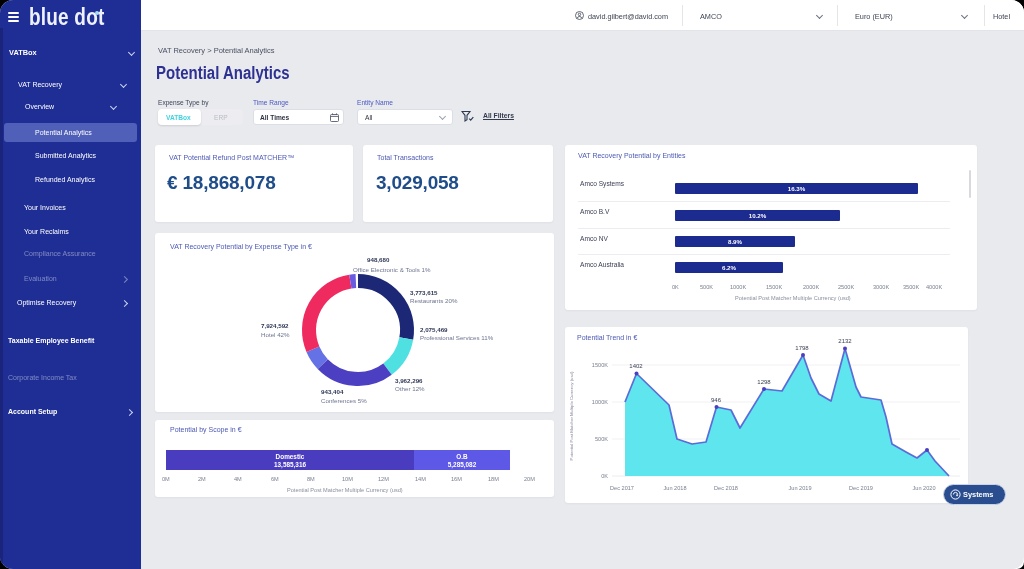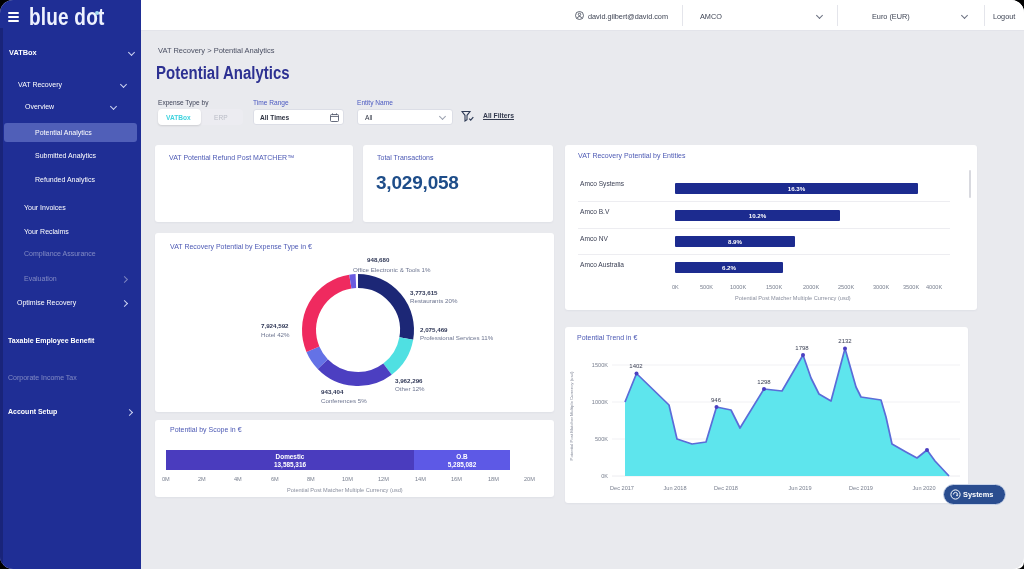--- a/index.html
+++ b/index.html
@@ -67,24 +67,24 @@
   <svg class="abs" style="left:575px;top:11px" width="9" height="9" viewBox="0 0 9 9">
       <circle cx="4.5" cy="4.5" r="4" fill="none" stroke="#3e4454" stroke-width="0.8"></circle>
       <circle cx="4.5" cy="3.4" r="1.2" fill="none" stroke="#3e4454" stroke-width="0.8"></circle>
       <path d="M2.2 7.2 a2.4 2.4 0 0 1 4.6 0" fill="none" stroke="#3e4454" stroke-width="0.8"></path>
     </svg>
   <div class="tbtxt" style="left:588px;top:12px;">david.gilbert@david.com</div>
   <div class="tsep" style="left:682px;"></div>
   <div class="tbtxt" style="left:700px;top:12px;">AMCO</div>
   <div class="chev cdown" style="left:817px;top:13px;border-color:#6a7080;"></div>
   <div class="tsep" style="left:837px;"></div>
-  <div class="tbtxt" style="left:855px;top:12px;margin-left:17px;">Euro (EUR)</div>
+  <div class="tbtxt" style="left:855px;top:12px;">Euro (EUR)</div>
   <div class="chev cdown" style="left:962px;top:13px;border-color:#6a7080;"></div>
   <div class="tsep" style="left:984px;"></div>
-  <div class="tbtxt" style="left:993px;top:12px;">Logout</div>
+  <div class="tbtxt" style="left:993px;top:12px;">Hotel</div>
 
   <div class="abs" style="left:158px;top:46px;font-size:7.5px;color:#4a4f62;">VAT Recovery &gt; Potential Analytics</div>
   <div class="abs" style="left:156px;top:62px;font-size:15px;font-weight:bold;color:#2d3192;transform:scale(1,1.22);transform-origin:0 0;">Potential Analytics</div>
 
   <div class="abs" style="left:158px;top:99px;font-size:6.6px;color:#3f4458;">Expense Type by</div>
   <div class="abs" style="left:253px;top:99px;font-size:6.6px;color:#4a58c0;">Time Range</div>
   <div class="abs" style="left:357px;top:99px;font-size:6.6px;color:#4a58c0;">Entity Name</div>
 
   <div class="abs" style="left:158px;top:109px;width:85px;height:16px;background:#ececf1;border-radius:4px;"></div>
   <div class="abs" style="left:158px;top:109px;width:43px;height:16px;background:#fff;border-radius:4px;box-shadow:0 1px 2px rgba(0,0,0,0.12);"></div>
@@ -105,20 +105,21 @@
   <div class="chev cdown" style="left:440px;top:114px;border-color:#9aa0af;"></div>
 
   <svg class="abs" style="left:461px;top:110px" width="13" height="13" viewBox="0 0 13 13">
       <path d="M1 1.5 h8 l-3 3.8 v4.5 l-2 1.2 v-5.7 z" fill="none" stroke="#2e3a55" stroke-width="1.1"></path>
       <path d="M8.2 8.6 l1.5 1.5 l2.6-3" fill="none" stroke="#2e3a55" stroke-width="1.2"></path>
     </svg>
   <div class="abs" style="left:483px;top:112px;font-size:6.8px;font-weight:bold;color:#333a4e;text-decoration:underline;">All Filters</div>
 
   <div class="card" style="left:155px;top:145px;width:198px;height:77px;"></div>
   <div class="ctitle" style="left:169px;top:154px;">VAT Potential Refund Post MATCHER™</div>
+  <div class="bigval" style="left:167px;top:172px;">€ 18,868,078</div>
   <div class="card" style="left:363px;top:145px;width:190px;height:77px;"></div>
   <div class="ctitle" style="left:377px;top:154px;">Total Transactions</div>
   <div class="bigval" style="left:376px;top:172px;">3,029,058</div>
 
   <div class="card" style="left:565px;top:145px;width:412px;height:165px;"></div>
   <div class="ctitle" style="left:578px;top:152px;">VAT Recovery Potential by Entities</div>
   <div class="abs" style="left:580px;top:180px;font-size:6.6px;color:#3c4155;">Amco Systems</div>
   <div class="abs" style="left:580px;top:208px;font-size:6.6px;color:#3c4155;">Amco B.V</div>
   <div class="abs" style="left:580px;top:234.5px;font-size:6.6px;color:#3c4155;">Amco NV</div>
   <div class="abs" style="left:580px;top:261px;font-size:6.6px;color:#3c4155;">Amco Australia</div>

